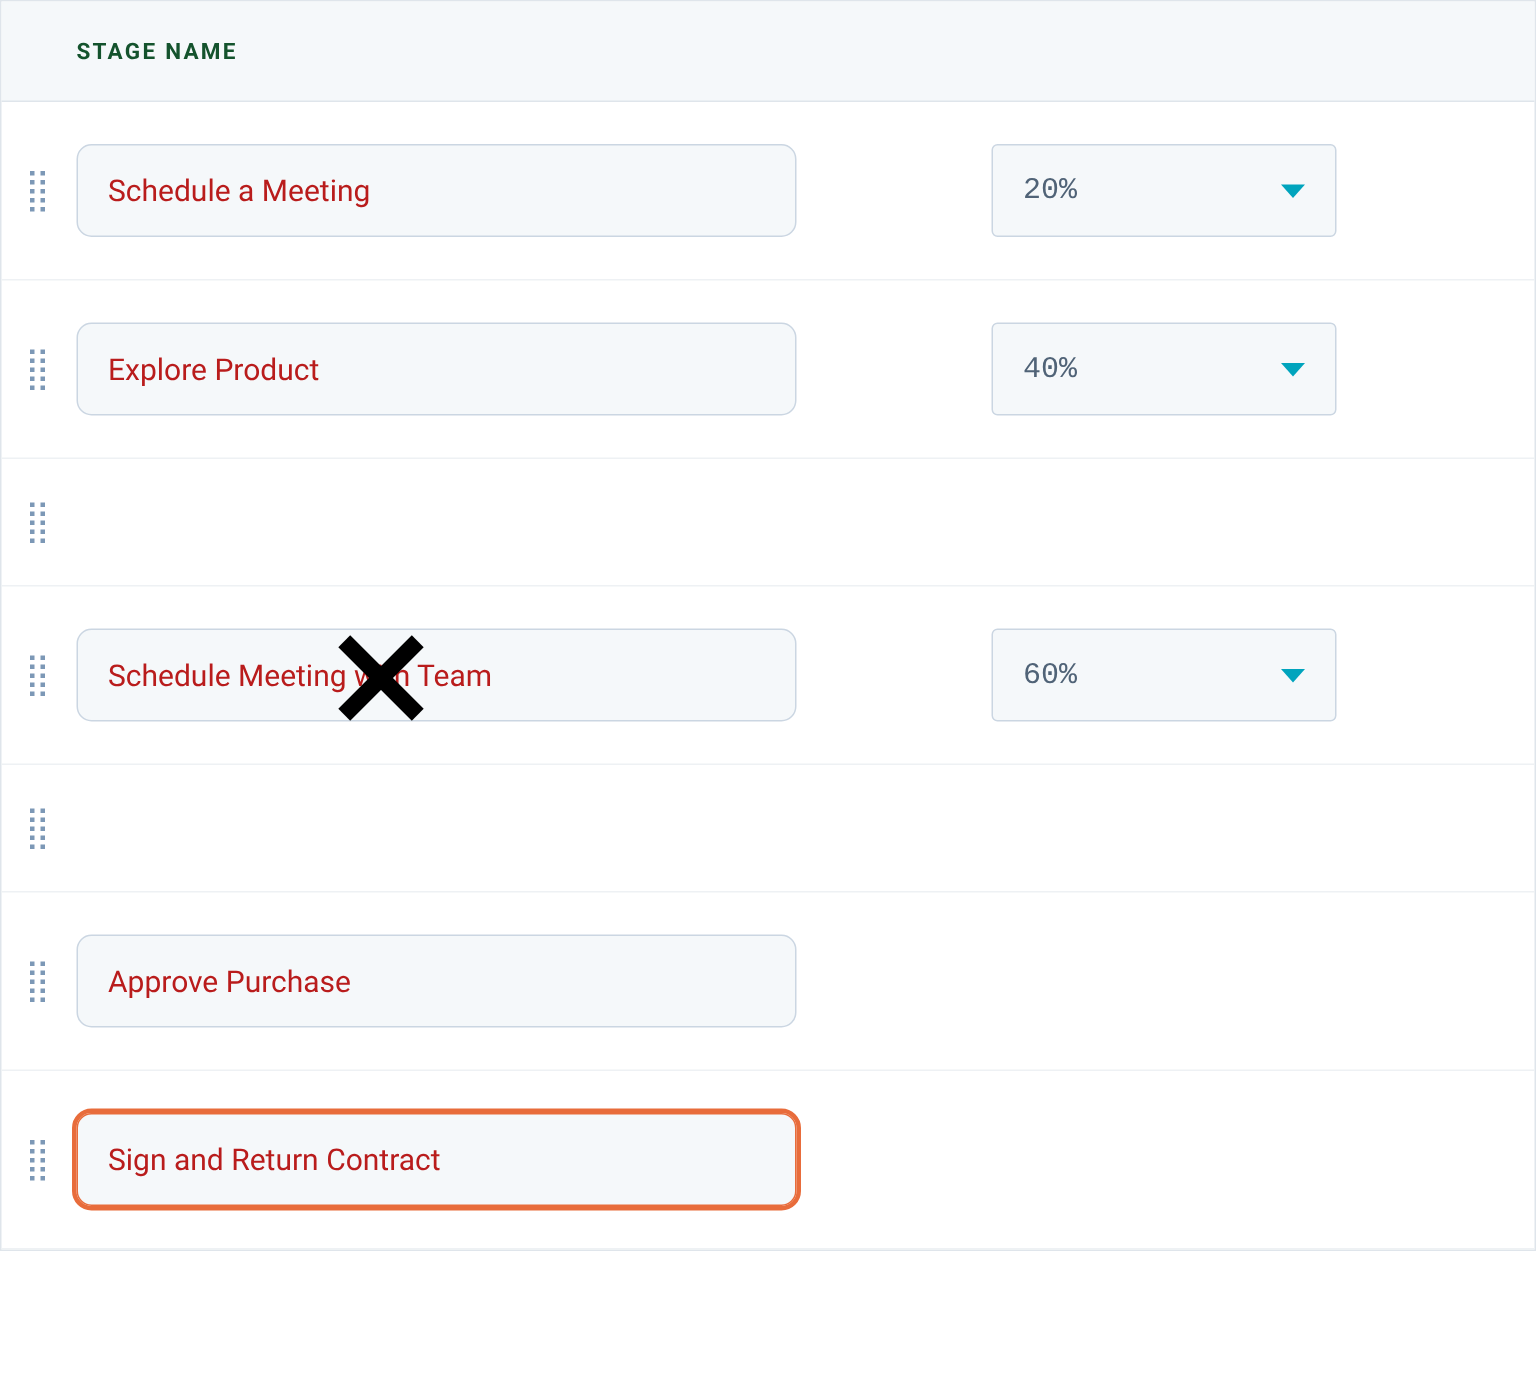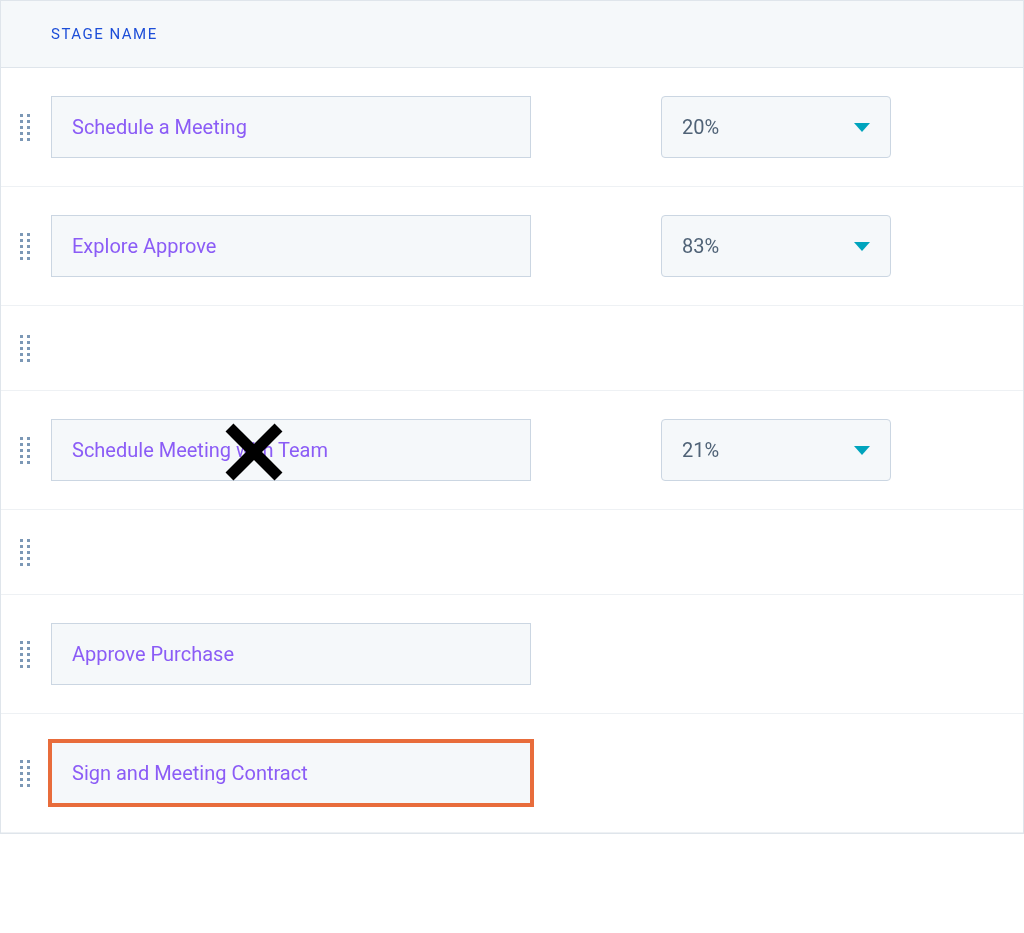--- a/index.html
+++ b/index.html
@@ -18,23 +18,23 @@
     display: flex;
     align-items: center;
     background: #f5f8fa;
     border-bottom: 1px solid #dfe5eb;
     padding: 24px 0 24px 0;
   }
   .col-stage-header {
     flex: 0 0 640px;
     padding-left: 50px;
     font-size: 15px;
-    font-weight: 400;
+    font-weight: 700;
     letter-spacing: 1.5px;
-    color: #1d4ed8;
+    color: #14532d;
   }
   .col-prob-header {
     flex: 1;
     padding-left: 20px;
     font-size: 15px;
     font-weight: 700;
     letter-spacing: 1.5px;
     color: #33475b;
   }
   .row {
@@ -66,25 +66,25 @@
     border-radius: 0;
   }
   .stage-col {
     flex: 0 0 510px;
     padding-right: 30px;
   }
   .stage-input {
     width: 100%;
     height: 62px;
     border: 1px solid #cbd6e2;
-    border-radius: 0;
+    border-radius: 10px;
     background: #f5f8fa;
     padding: 0 20px;
     font-size: 20px;
-    color: #8b5cf6;
+    color: #b91c1c;
     display: flex;
     align-items: center;
     cursor: text;
   }
   .highlighted .stage-input {
     outline: 3px solid #e86c3b;
     outline-offset: 0;
     border-color: #e86c3b;
   }
   .prob-col {
@@ -98,20 +98,21 @@
     border: 1px solid #cbd6e2;
     border-radius: 4px;
     background: #f5f8fa;
     padding: 0 20px;
     font-size: 20px;
     color: #506377;
     display: flex;
     align-items: center;
     justify-content: space-between;
     cursor: pointer;
+    font-family: Liberation Mono, monospace;
   }
   .caret {
     width: 0;
     height: 0;
     border-left: 8px solid transparent;
     border-right: 8px solid transparent;
     border-top: 9px solid #00a4bd;
   }
   .x-overlay {
     position: absolute;
@@ -169,26 +170,26 @@
             <span></span>
         <span></span>
             <span></span>
             <span></span>
             <span></span>
             <span></span>
       </div>
     </div>
     <div class="stage-col">
       <div class="stage-input">
-        <span>Explore Approve</span>
+        <span>Explore Product</span>
       </div>
     </div>
     <div class="prob-col">
       <div class="prob-select">
-        <span>83%</span>
+        <span>40%</span>
         <span class="caret"></span>
       </div>
     </div>
   </div>
 
   <div class="row">
     <div class="drag-col">
       <div class="drag-handle">
         <span></span>
             <span></span>
@@ -219,21 +220,21 @@
             <span></span>
       </div>
     </div>
     <div class="stage-col">
       <div class="stage-input">
         <span>Schedule Meeting with Team</span>
       </div>
     </div>
     <div class="prob-col">
       <div class="prob-select">
-        <span>21%</span>
+        <span>60%</span>
         <span class="caret"></span>
       </div>
     </div>
   <div class="x-overlay" style="left: 218px; top: 26px;"><svg viewBox="0 0 100 100">
             <line x1="15" y1="15" x2="85" y2="85" stroke="#000" stroke-width="16" stroke-linecap="butt"></line>
             <line x1="85" y1="15" x2="15" y2="85" stroke="#000" stroke-width="16" stroke-linecap="butt"></line>
           </svg></div>
       </div>
 
   <div class="row">
@@ -285,19 +286,19 @@
             <span></span>
         <span></span>
             <span></span>
             <span></span>
             <span></span>
             <span></span>
       </div>
     </div>
     <div class="stage-col">
       <div class="stage-input">
-        <span>Sign and Meeting Contract</span>
+        <span>Sign and Return Contract</span>
       </div>
     </div>
   </div>
 </div>
 
 </div>
 
 </body></html>

